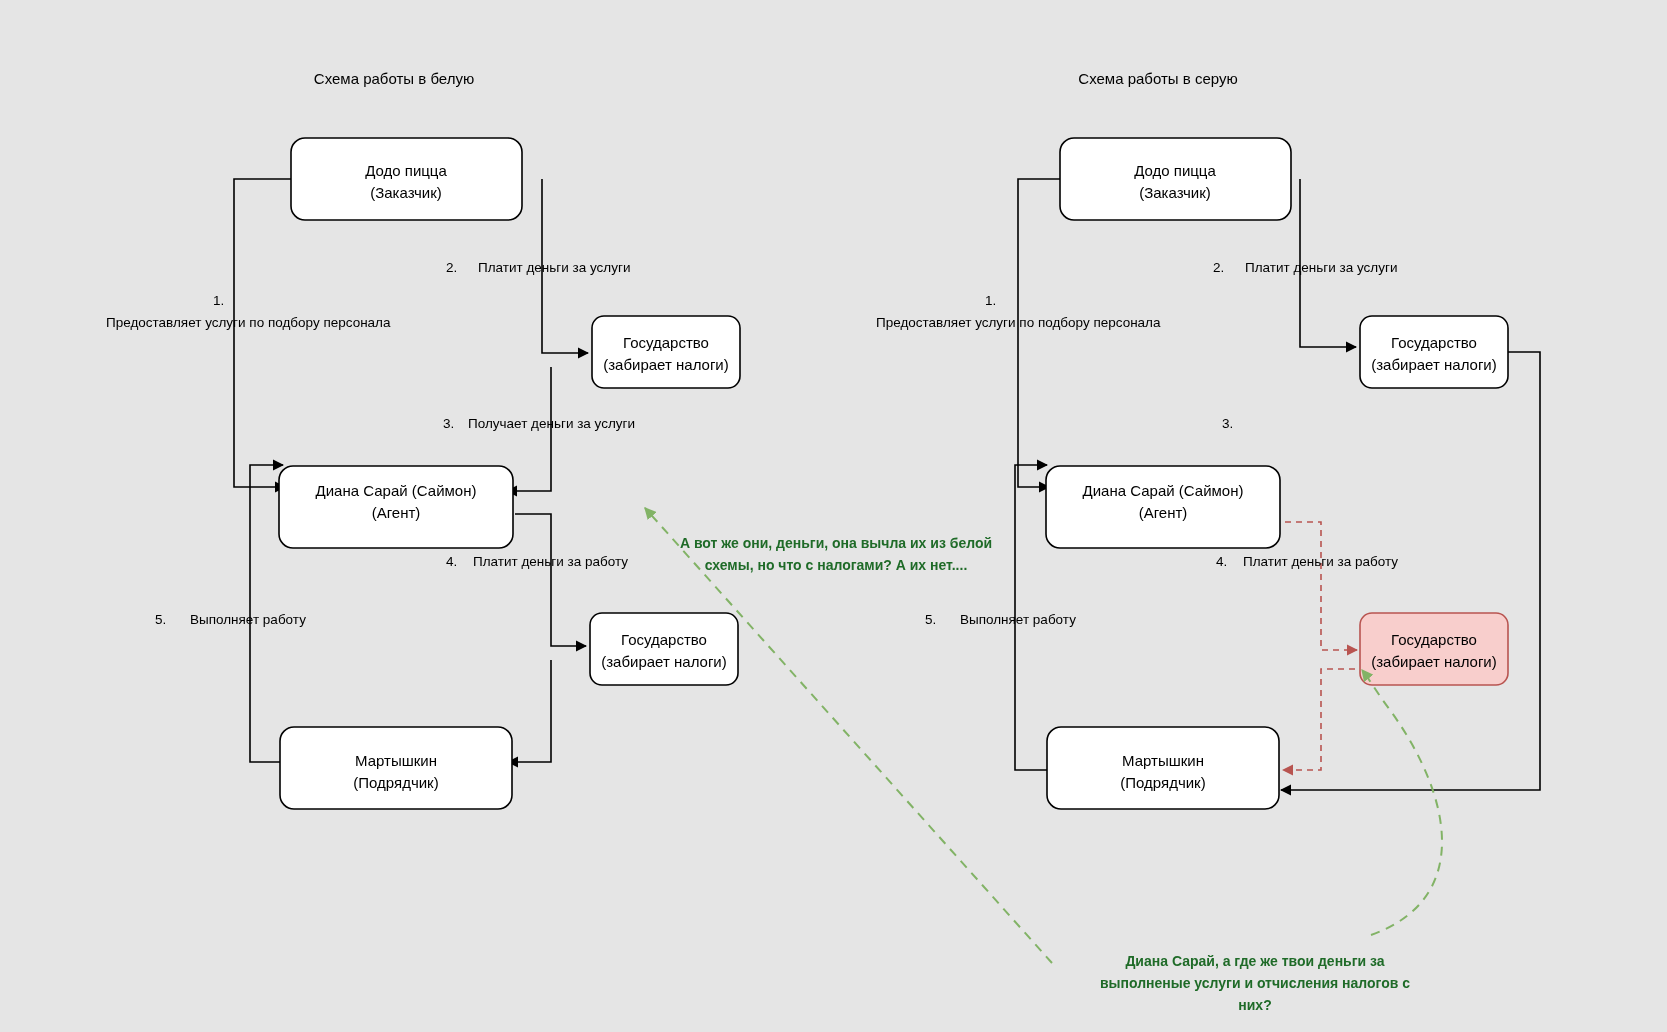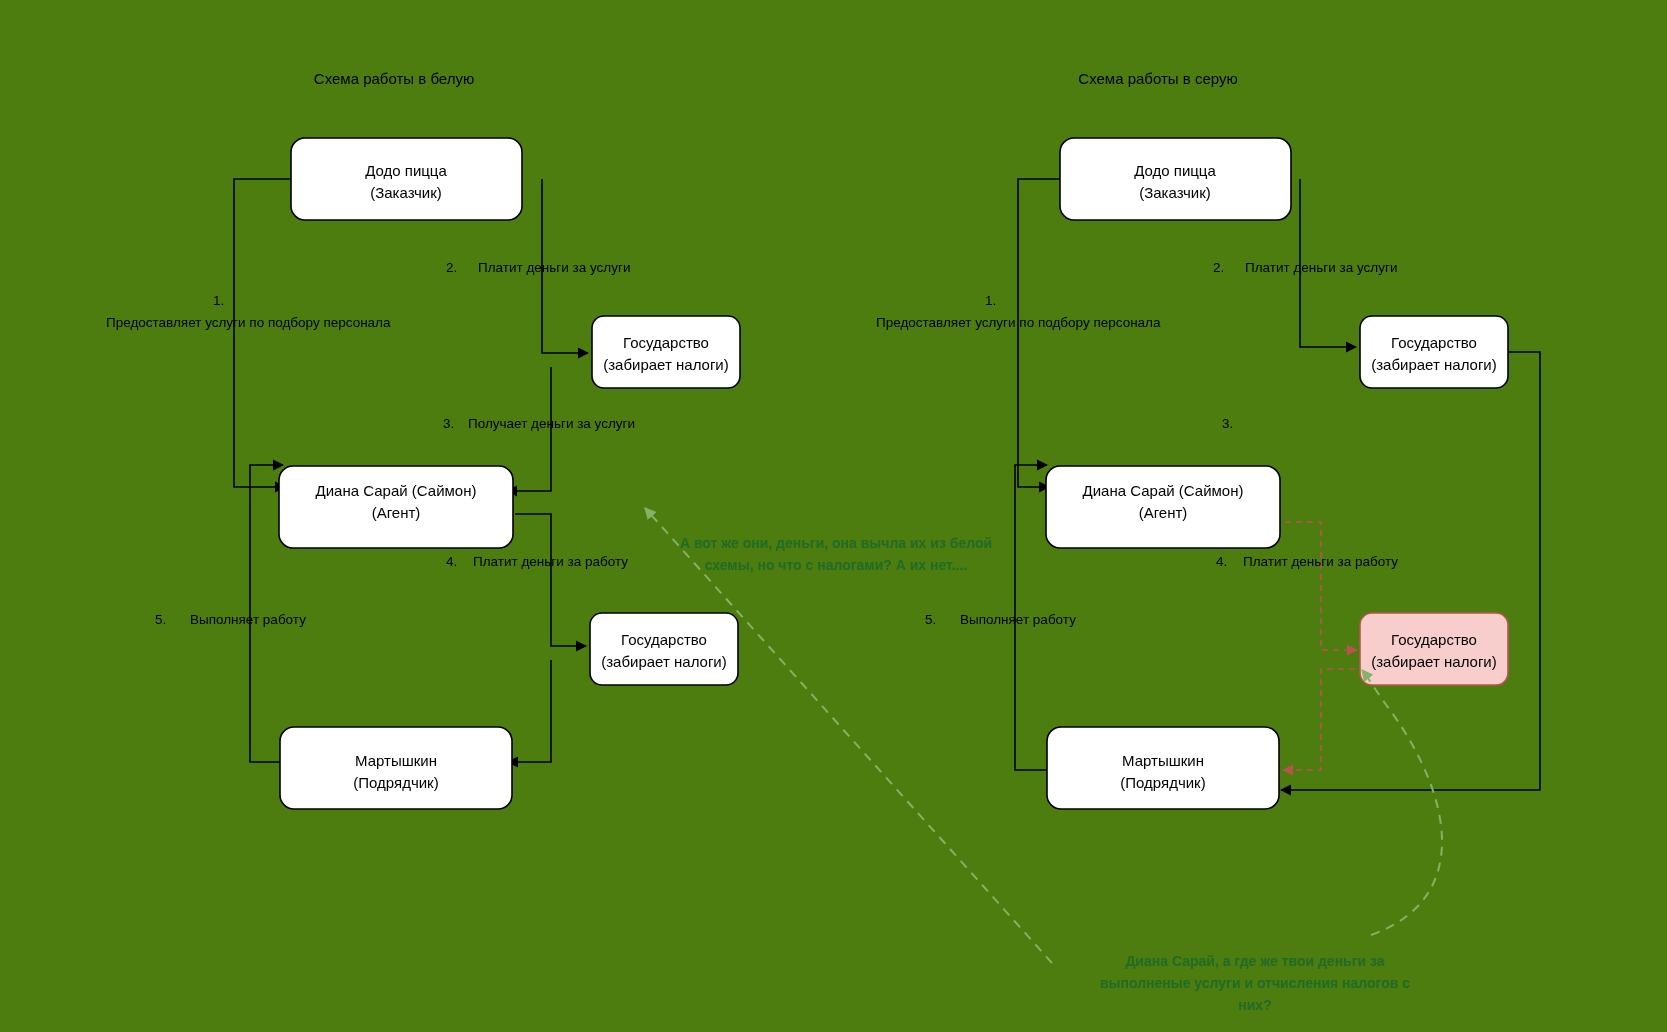--- a/index.html
+++ b/index.html
@@ -11,21 +11,21 @@
   body {
     font-family: "Liberation Sans", "DejaVu Sans", sans-serif;
     width: 1667px;
     height: 1032px;
     overflow: hidden;
   }
   #canvas {
     position: relative;
     width: 1667px;
     height: 1032px;
-    background: #4d7c0f;
+    background: #e5e5e5;
   }
   svg#diagram {
     position: absolute;
     left: 0;
     top: 0;
     width: 1667px;
     height: 1032px;
   }
   .node-rect {
     fill: #ffffff;

